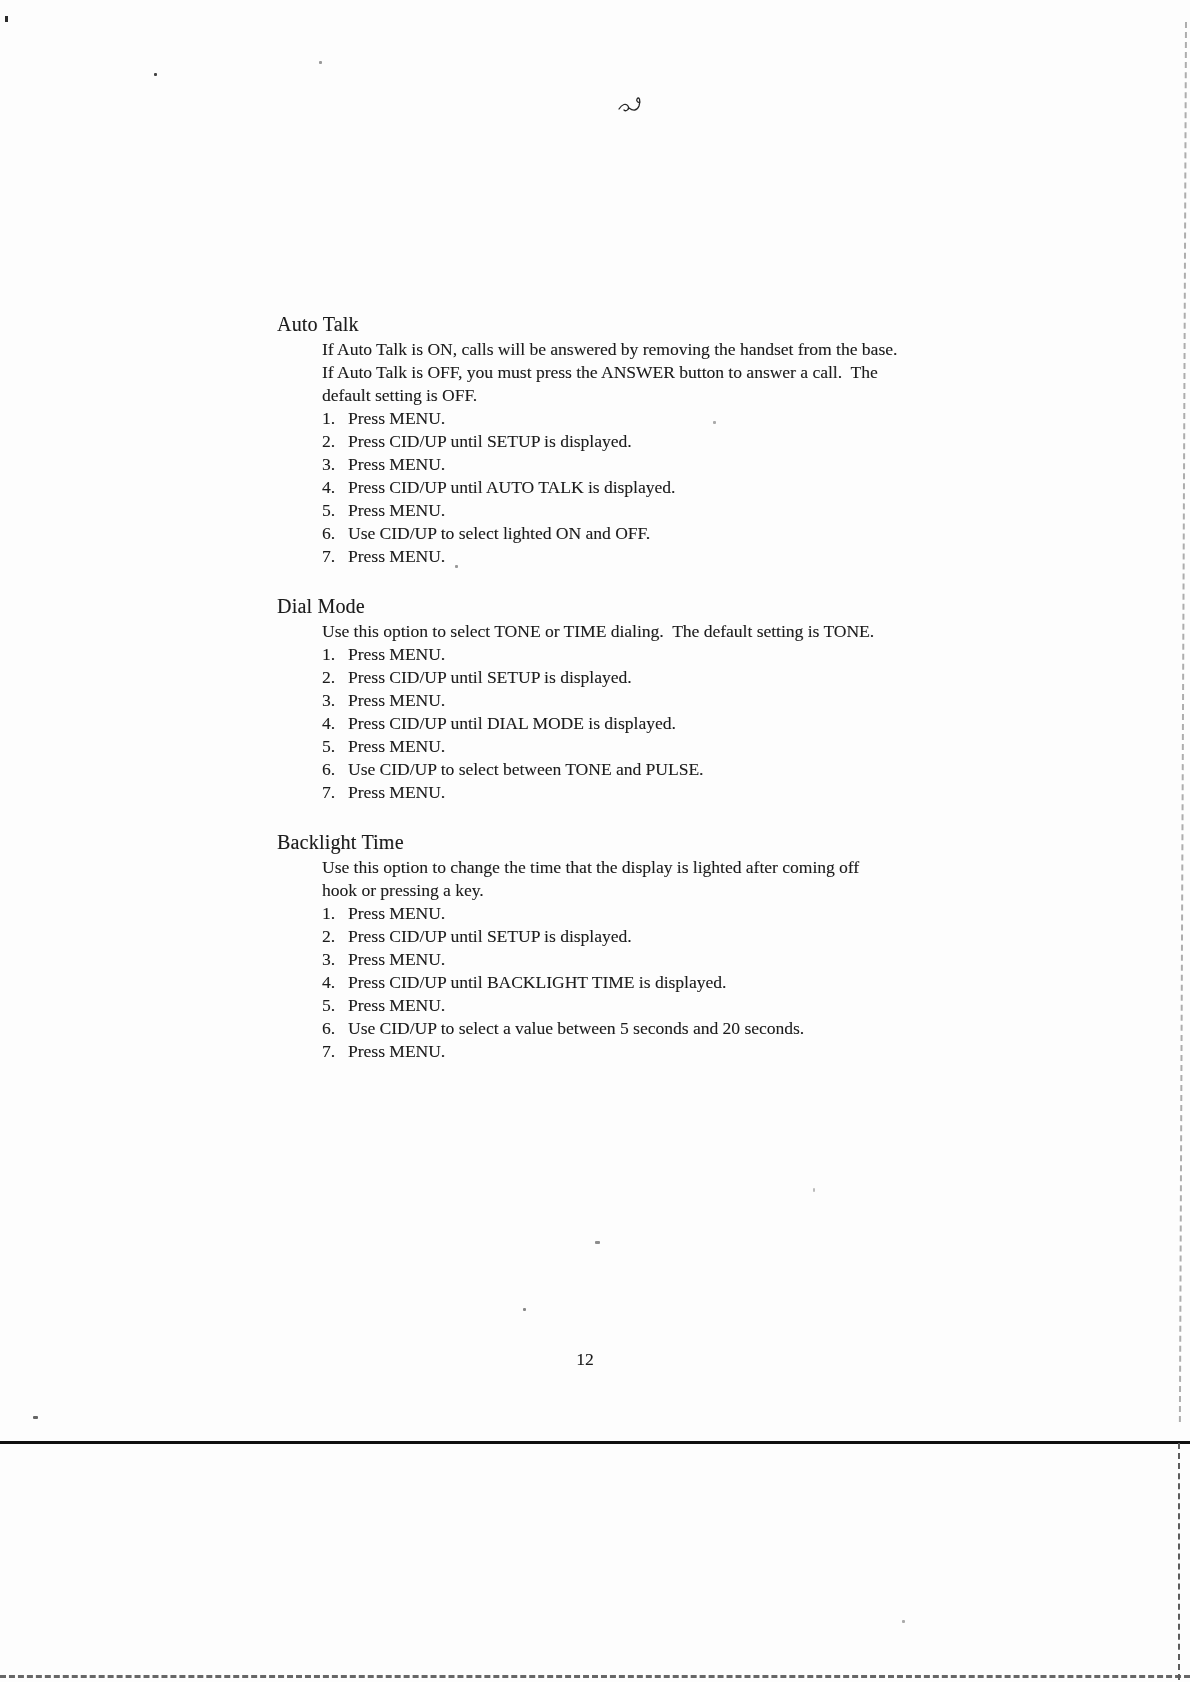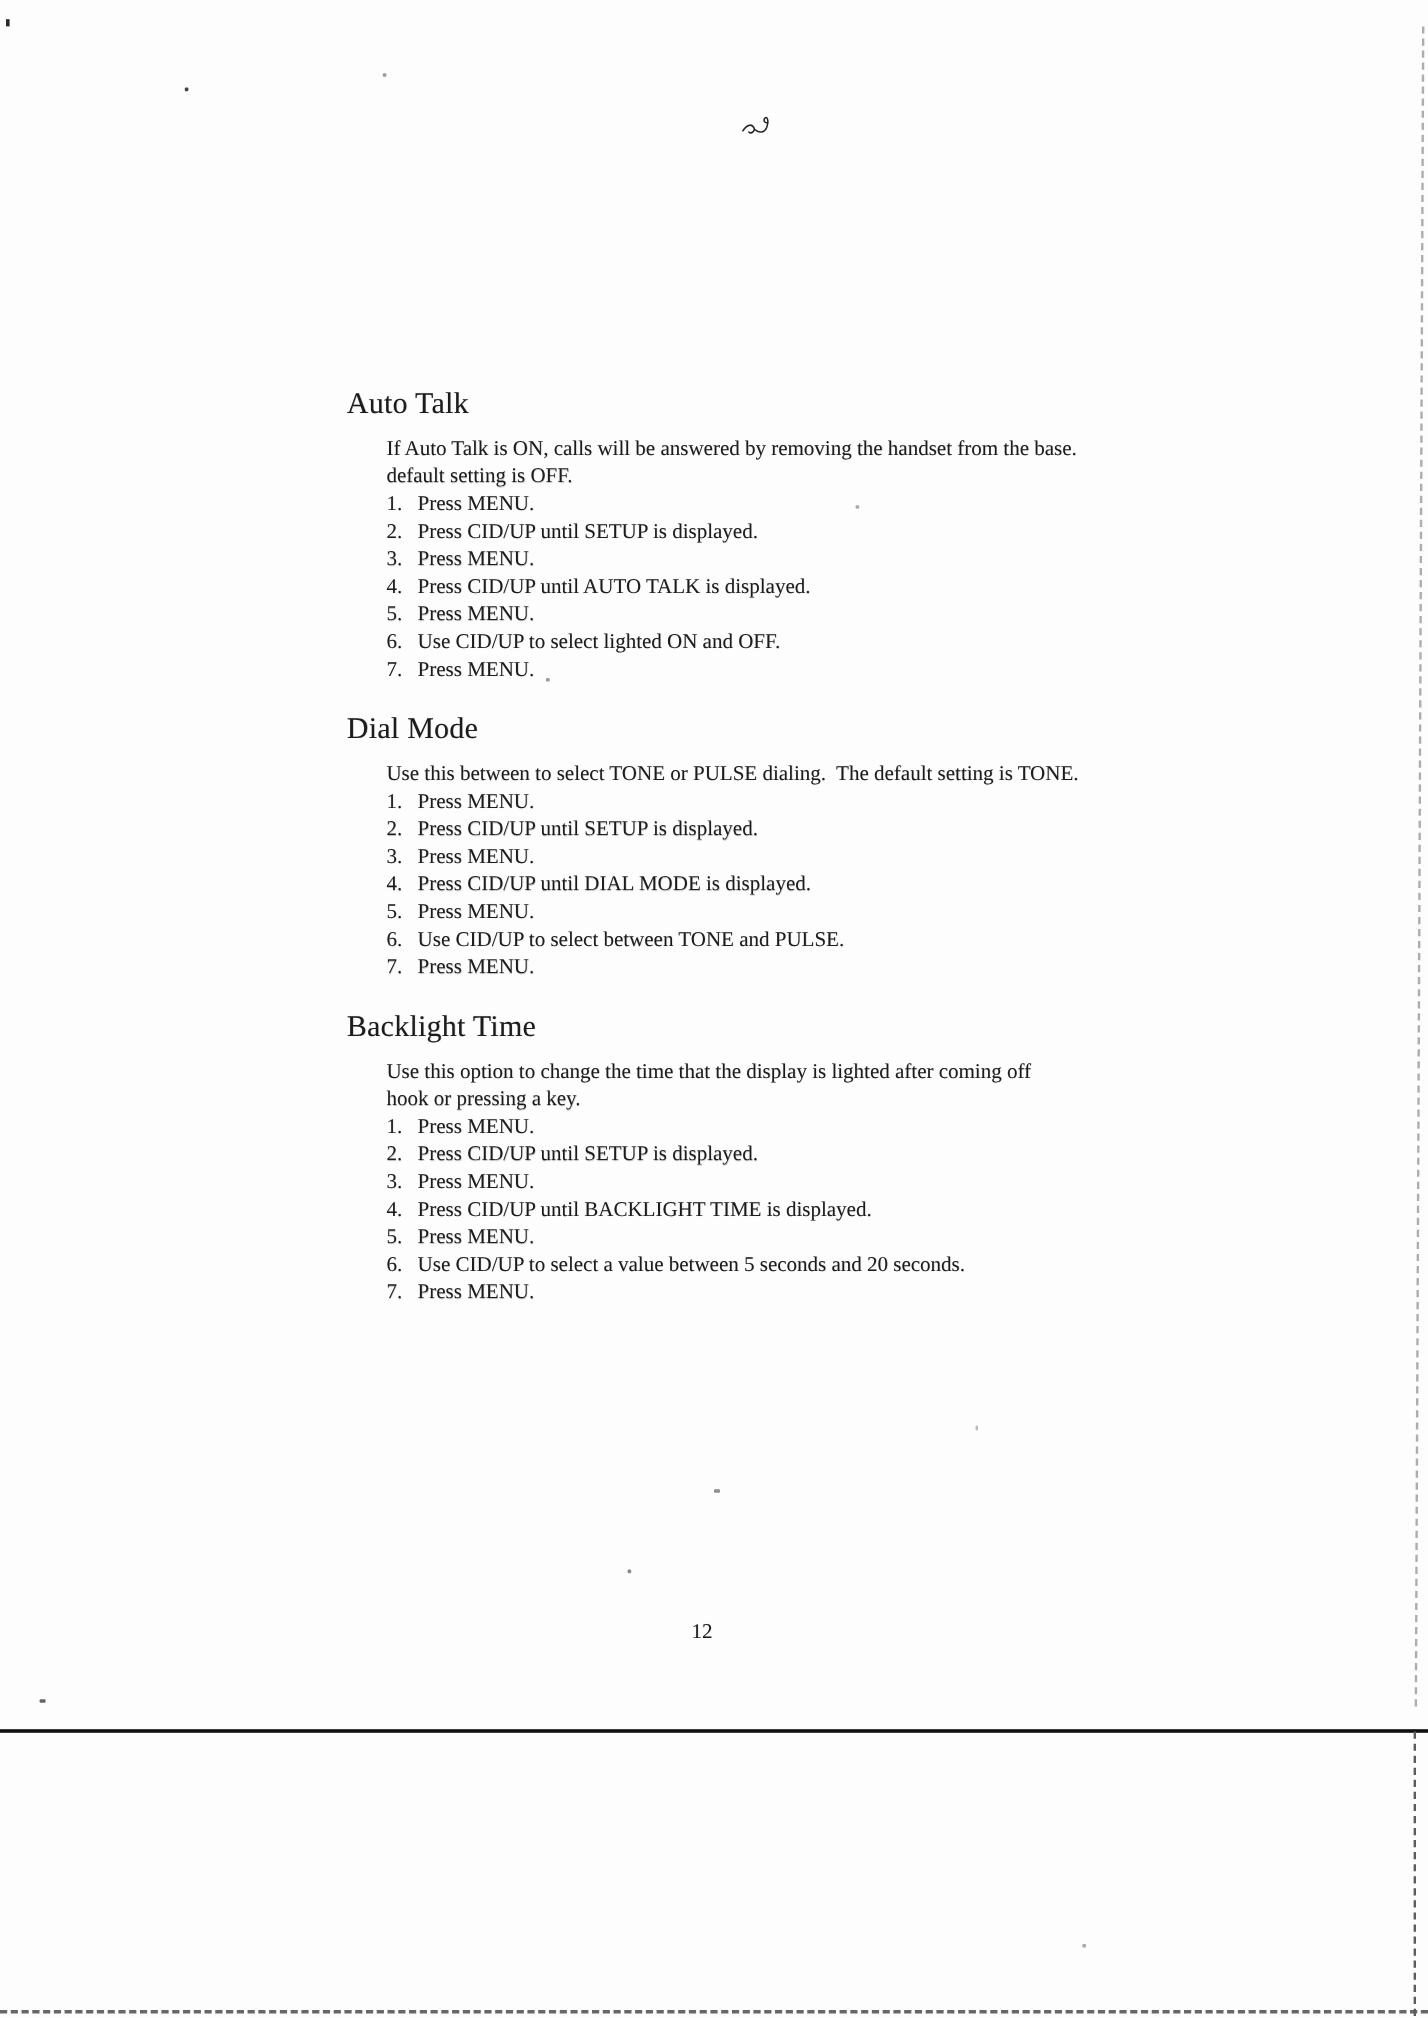--- a/index.html
+++ b/index.html
@@ -10,23 +10,23 @@
     overflow:hidden;
     font-family:"Liberation Serif", serif;
     color:#1c1c1c;
   }
   .doc {
     position:absolute;
     left:277px; top:311px;
     width:680px;
   }
   .sec h2 {
-    margin:12px;
+    margin:0;
     font-weight:normal;
-    font-size:25px;
+    font-size:20px;
     line-height:27px;
     letter-spacing:.2px;
     text-shadow:.3px .3px .6px rgba(30,30,30,.35);
   }
   .sec + .sec h2 { margin-top:25px; }
   .line, .step {
     font-size:17.5px;
     line-height:23px;
     white-space:pre;
     text-shadow:.3px .3px .6px rgba(30,30,30,.3);
@@ -100,33 +100,34 @@
   <svg width="34" height="22" viewBox="0 0 34 22">
     <path d="M3 15 C6 10, 10 9, 12 12 C14 15, 10 18, 8 16 M13 14 C17 17, 21 17, 23 12 C25 6, 23 2, 21 5 C20 7, 22 9, 24 8" stroke="#262626" fill="none" stroke-width="1.3" stroke-linecap="round"></path>
   </svg>
 </span>
 
 <div class="doc">
 
   <section class="sec">
     <h2>Auto Talk</h2>
     <div class="line">If Auto Talk is ON, calls will be answered by removing the handset from the base.</div>
+    <div class="line">If Auto Talk is OFF, you must press the ANSWER button to answer a call.  The</div>
     <div class="line">default setting is OFF.</div>
     <div class="step"><span class="num">1.</span><span class="txt">Press MENU.</span></div>
     <div class="step"><span class="num">2.</span><span class="txt">Press CID/UP until SETUP is displayed.</span></div>
     <div class="step"><span class="num">3.</span><span class="txt">Press MENU.</span></div>
     <div class="step"><span class="num">4.</span><span class="txt">Press CID/UP until AUTO TALK is displayed.</span></div>
     <div class="step"><span class="num">5.</span><span class="txt">Press MENU.</span></div>
     <div class="step"><span class="num">6.</span><span class="txt">Use CID/UP to select lighted ON and OFF.</span></div>
     <div class="step"><span class="num">7.</span><span class="txt">Press MENU.</span></div>
   </section>
 
   <section class="sec">
     <h2>Dial Mode</h2>
-    <div class="line">Use this between to select TONE or PULSE dialing.  The default setting is TONE.</div>
+    <div class="line">Use this option to select TONE or TIME dialing.  The default setting is TONE.</div>
     <div class="step"><span class="num">1.</span><span class="txt">Press MENU.</span></div>
     <div class="step"><span class="num">2.</span><span class="txt">Press CID/UP until SETUP is displayed.</span></div>
     <div class="step"><span class="num">3.</span><span class="txt">Press MENU.</span></div>
     <div class="step"><span class="num">4.</span><span class="txt">Press CID/UP until DIAL MODE is displayed.</span></div>
     <div class="step"><span class="num">5.</span><span class="txt">Press MENU.</span></div>
     <div class="step"><span class="num">6.</span><span class="txt">Use CID/UP to select between TONE and PULSE.</span></div>
     <div class="step"><span class="num">7.</span><span class="txt">Press MENU.</span></div>
   </section>
 
   <section class="sec">

